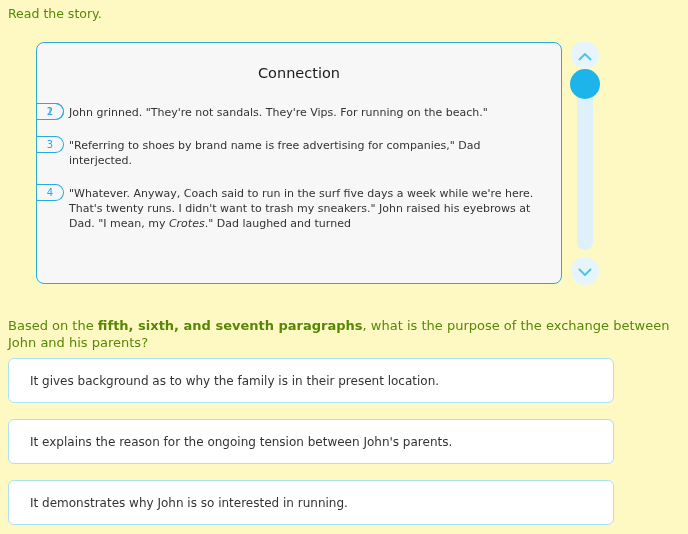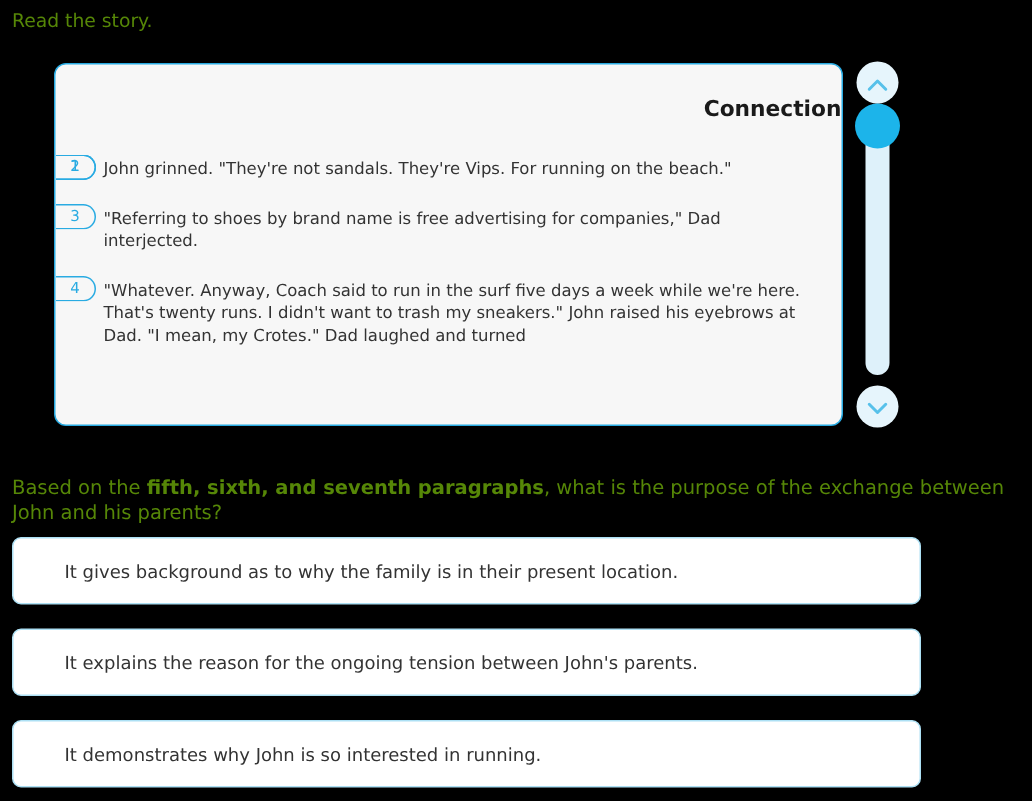--- a/index.html
+++ b/index.html
@@ -1,21 +1,21 @@
 <!DOCTYPE html>
 <html><head>
 <meta charset="utf-8">
 <style>
   * { margin: 0; padding: 0; box-sizing: border-box; }
   html, body { background: #ffffff; }
   .page {
     position: relative;
     width: 688px;
     height: 534px;
-    background: #000000;
+    background: #fef9c3;
     font-family: "DejaVu Sans", "Liberation Sans", sans-serif;
     overflow: hidden;
   }
   .instruction {
     position: absolute;
     left: 8px; top: 6px;
     font-size: 12.5px;
     color: #568707;
   }
   
@@ -23,23 +23,23 @@
     position: absolute;
     left: 36px; top: 42px;
     width: 526px; height: 242px;
     background: #f7f7f7;
     border: 1px solid #29abe2;
     border-radius: 8px;
     overflow: hidden;
   }
   .story-title {
     margin: 22px 0 24px 0;
-    text-align: right;
+    text-align: center;
     font-size: 14.5px;
-    font-weight: bold;
+    font-weight: normal;
     color: #1a1a1a;
   }
   .para {
     position: relative;
     margin: 0 0 18px 0;
     padding: 0 22px 0 32px;
     font-size: 11px;
     line-height: 15px;
     color: #333333;
   }
@@ -49,21 +49,21 @@
     width: 27px; height: 17px;
     border: 1px solid #29abe2;
     border-left: none;
     border-radius: 0 9px 9px 0;
     color: #29abe2;
     font-size: 10px;
     line-height: 15px;
     text-align: center;
     background: transparent;
   }
-  .ital { }
+  .ital { font-style: italic; }
   
   .scroll-btn {
     position: absolute;
     left: 571px;
     width: 28px; height: 28px;
     border-radius: 50%;
     background: #e6f5fc;
     display: flex;
     align-items: center;
     justify-content: center;
@@ -99,21 +99,21 @@
   
   .option {
     position: absolute;
     left: 8px;
     width: 606px; height: 45px;
     background: #ffffff;
     border: 1px solid #ade0f4;
     border-radius: 6px;
     display: flex;
     align-items: center;
-    padding-left: 34px;
+    padding-left: 21px;
     font-size: 12px;
     color: #333333;
     cursor: pointer;
   }
   .option.o1 { top: 358px; }
   .option.o2 { top: 419px; }
   .option.o3 { top: 480px; }
 </style>
 </head>
 <body>

